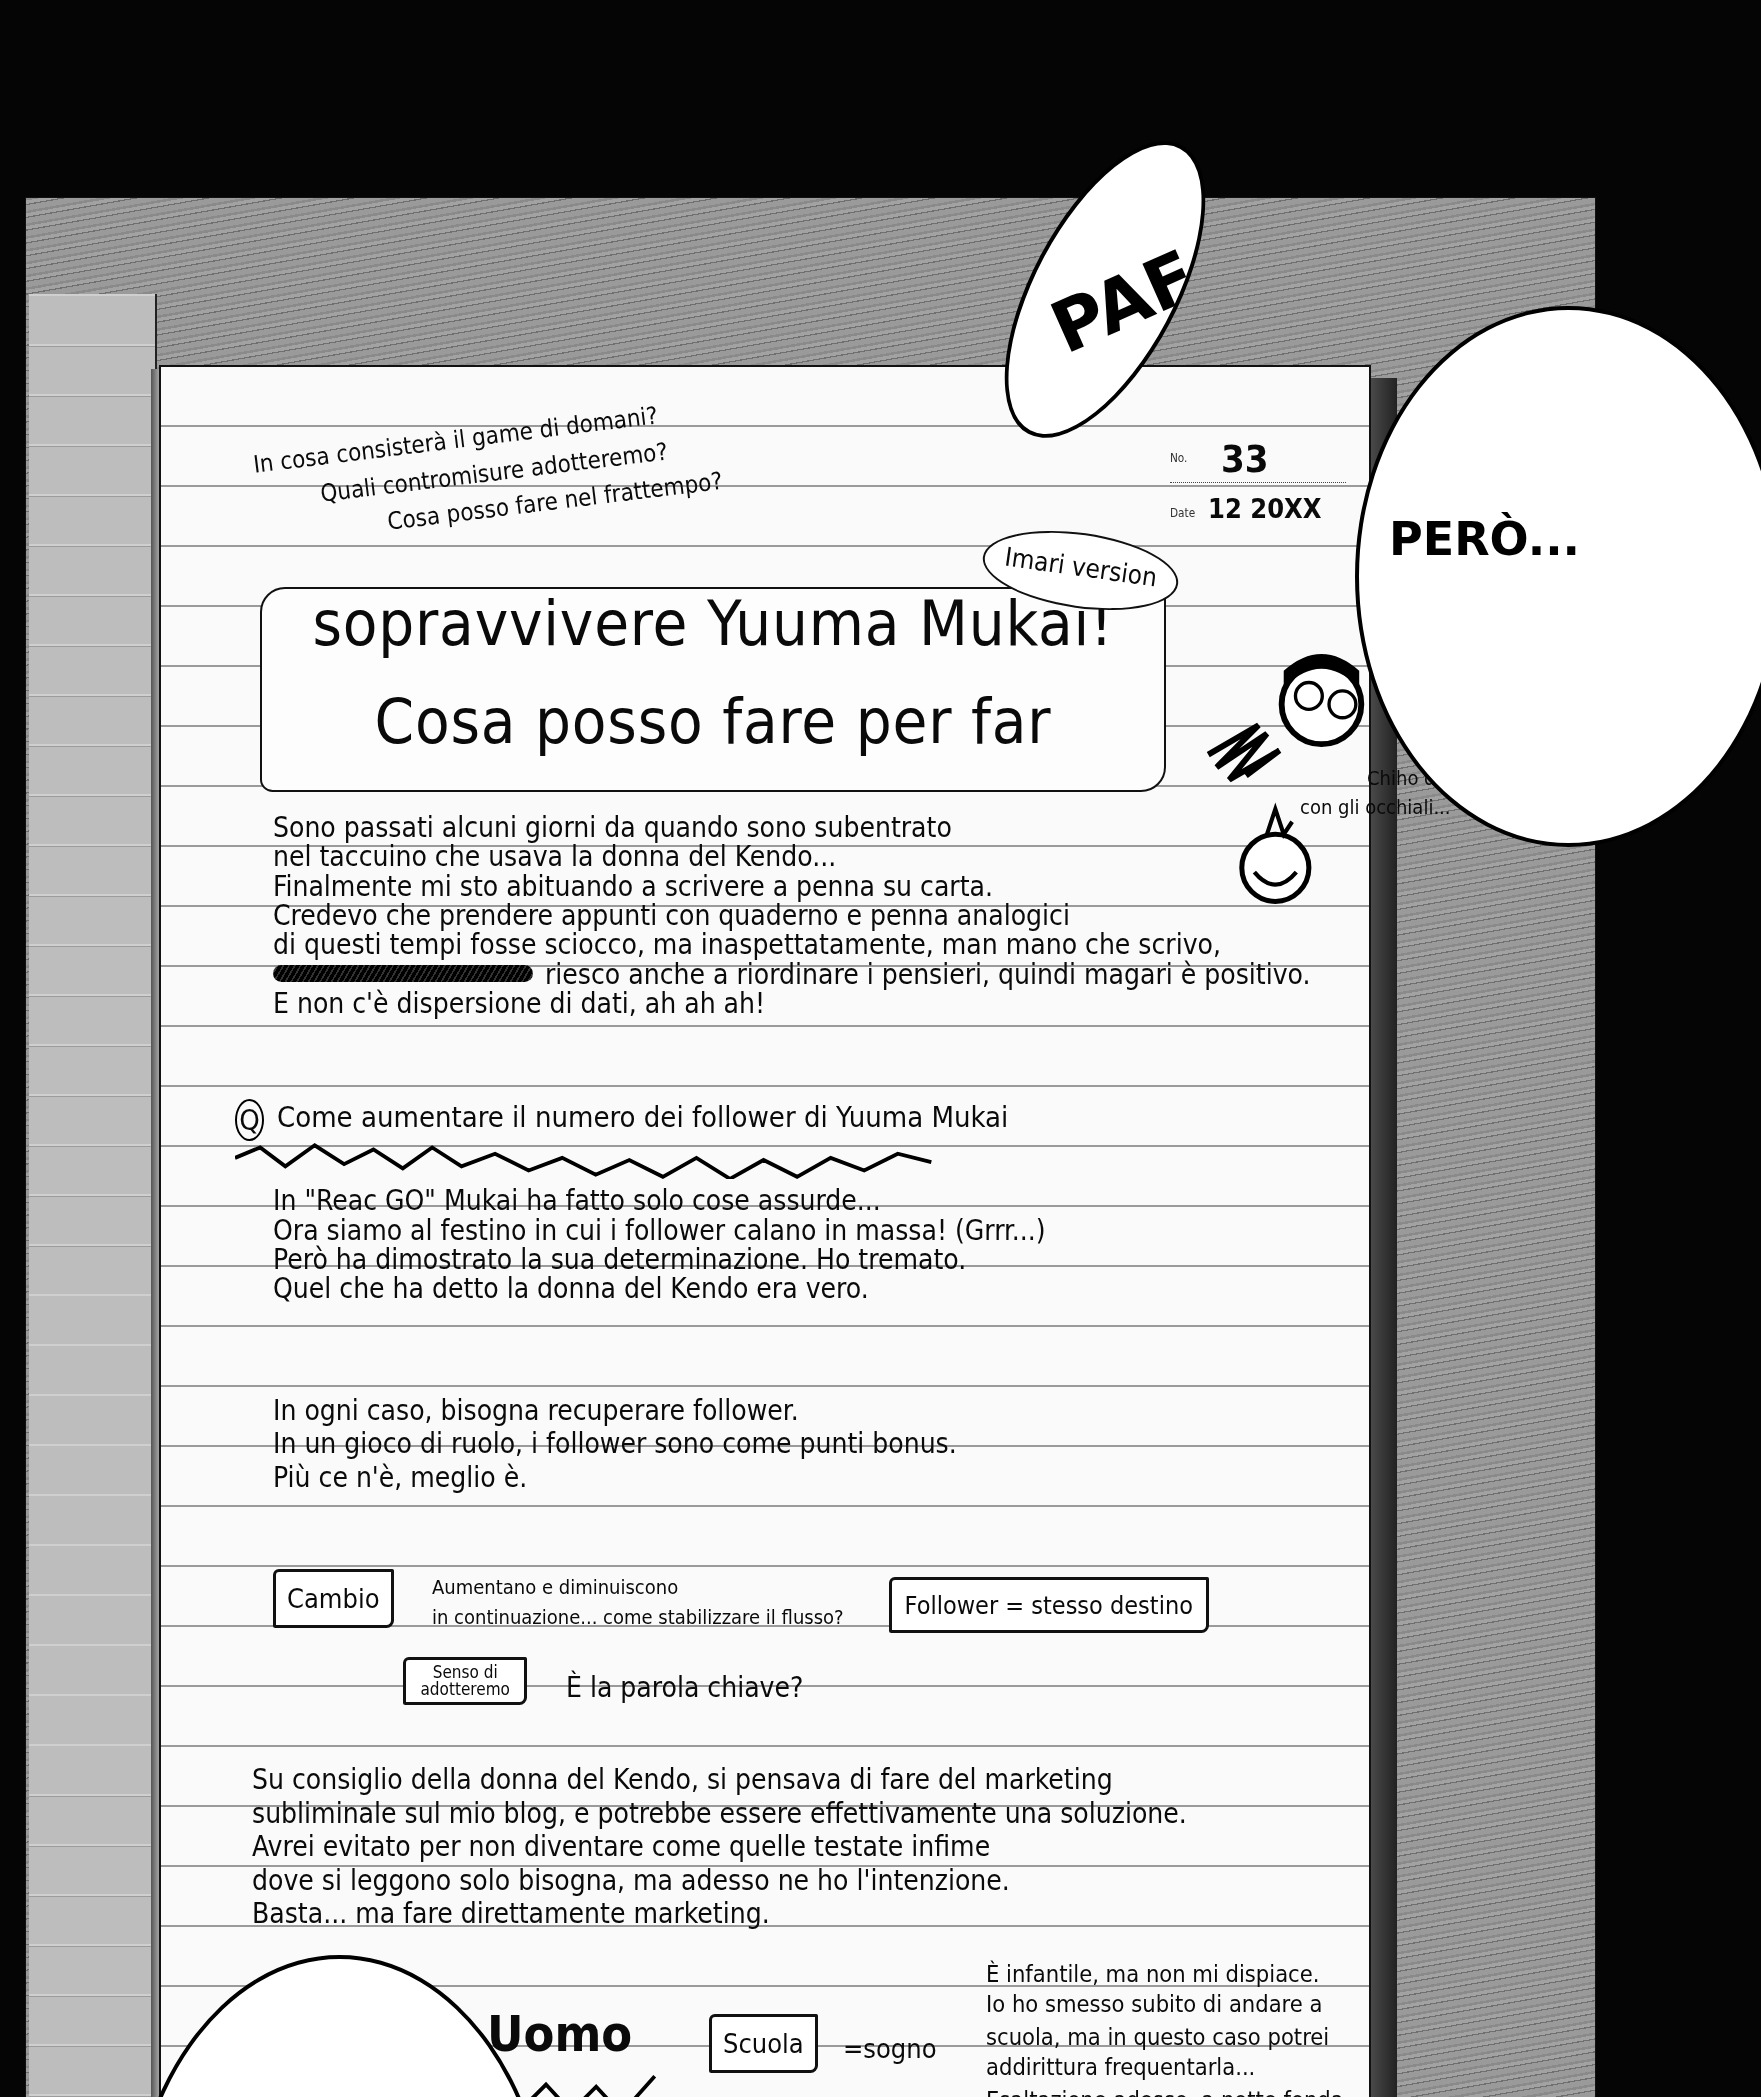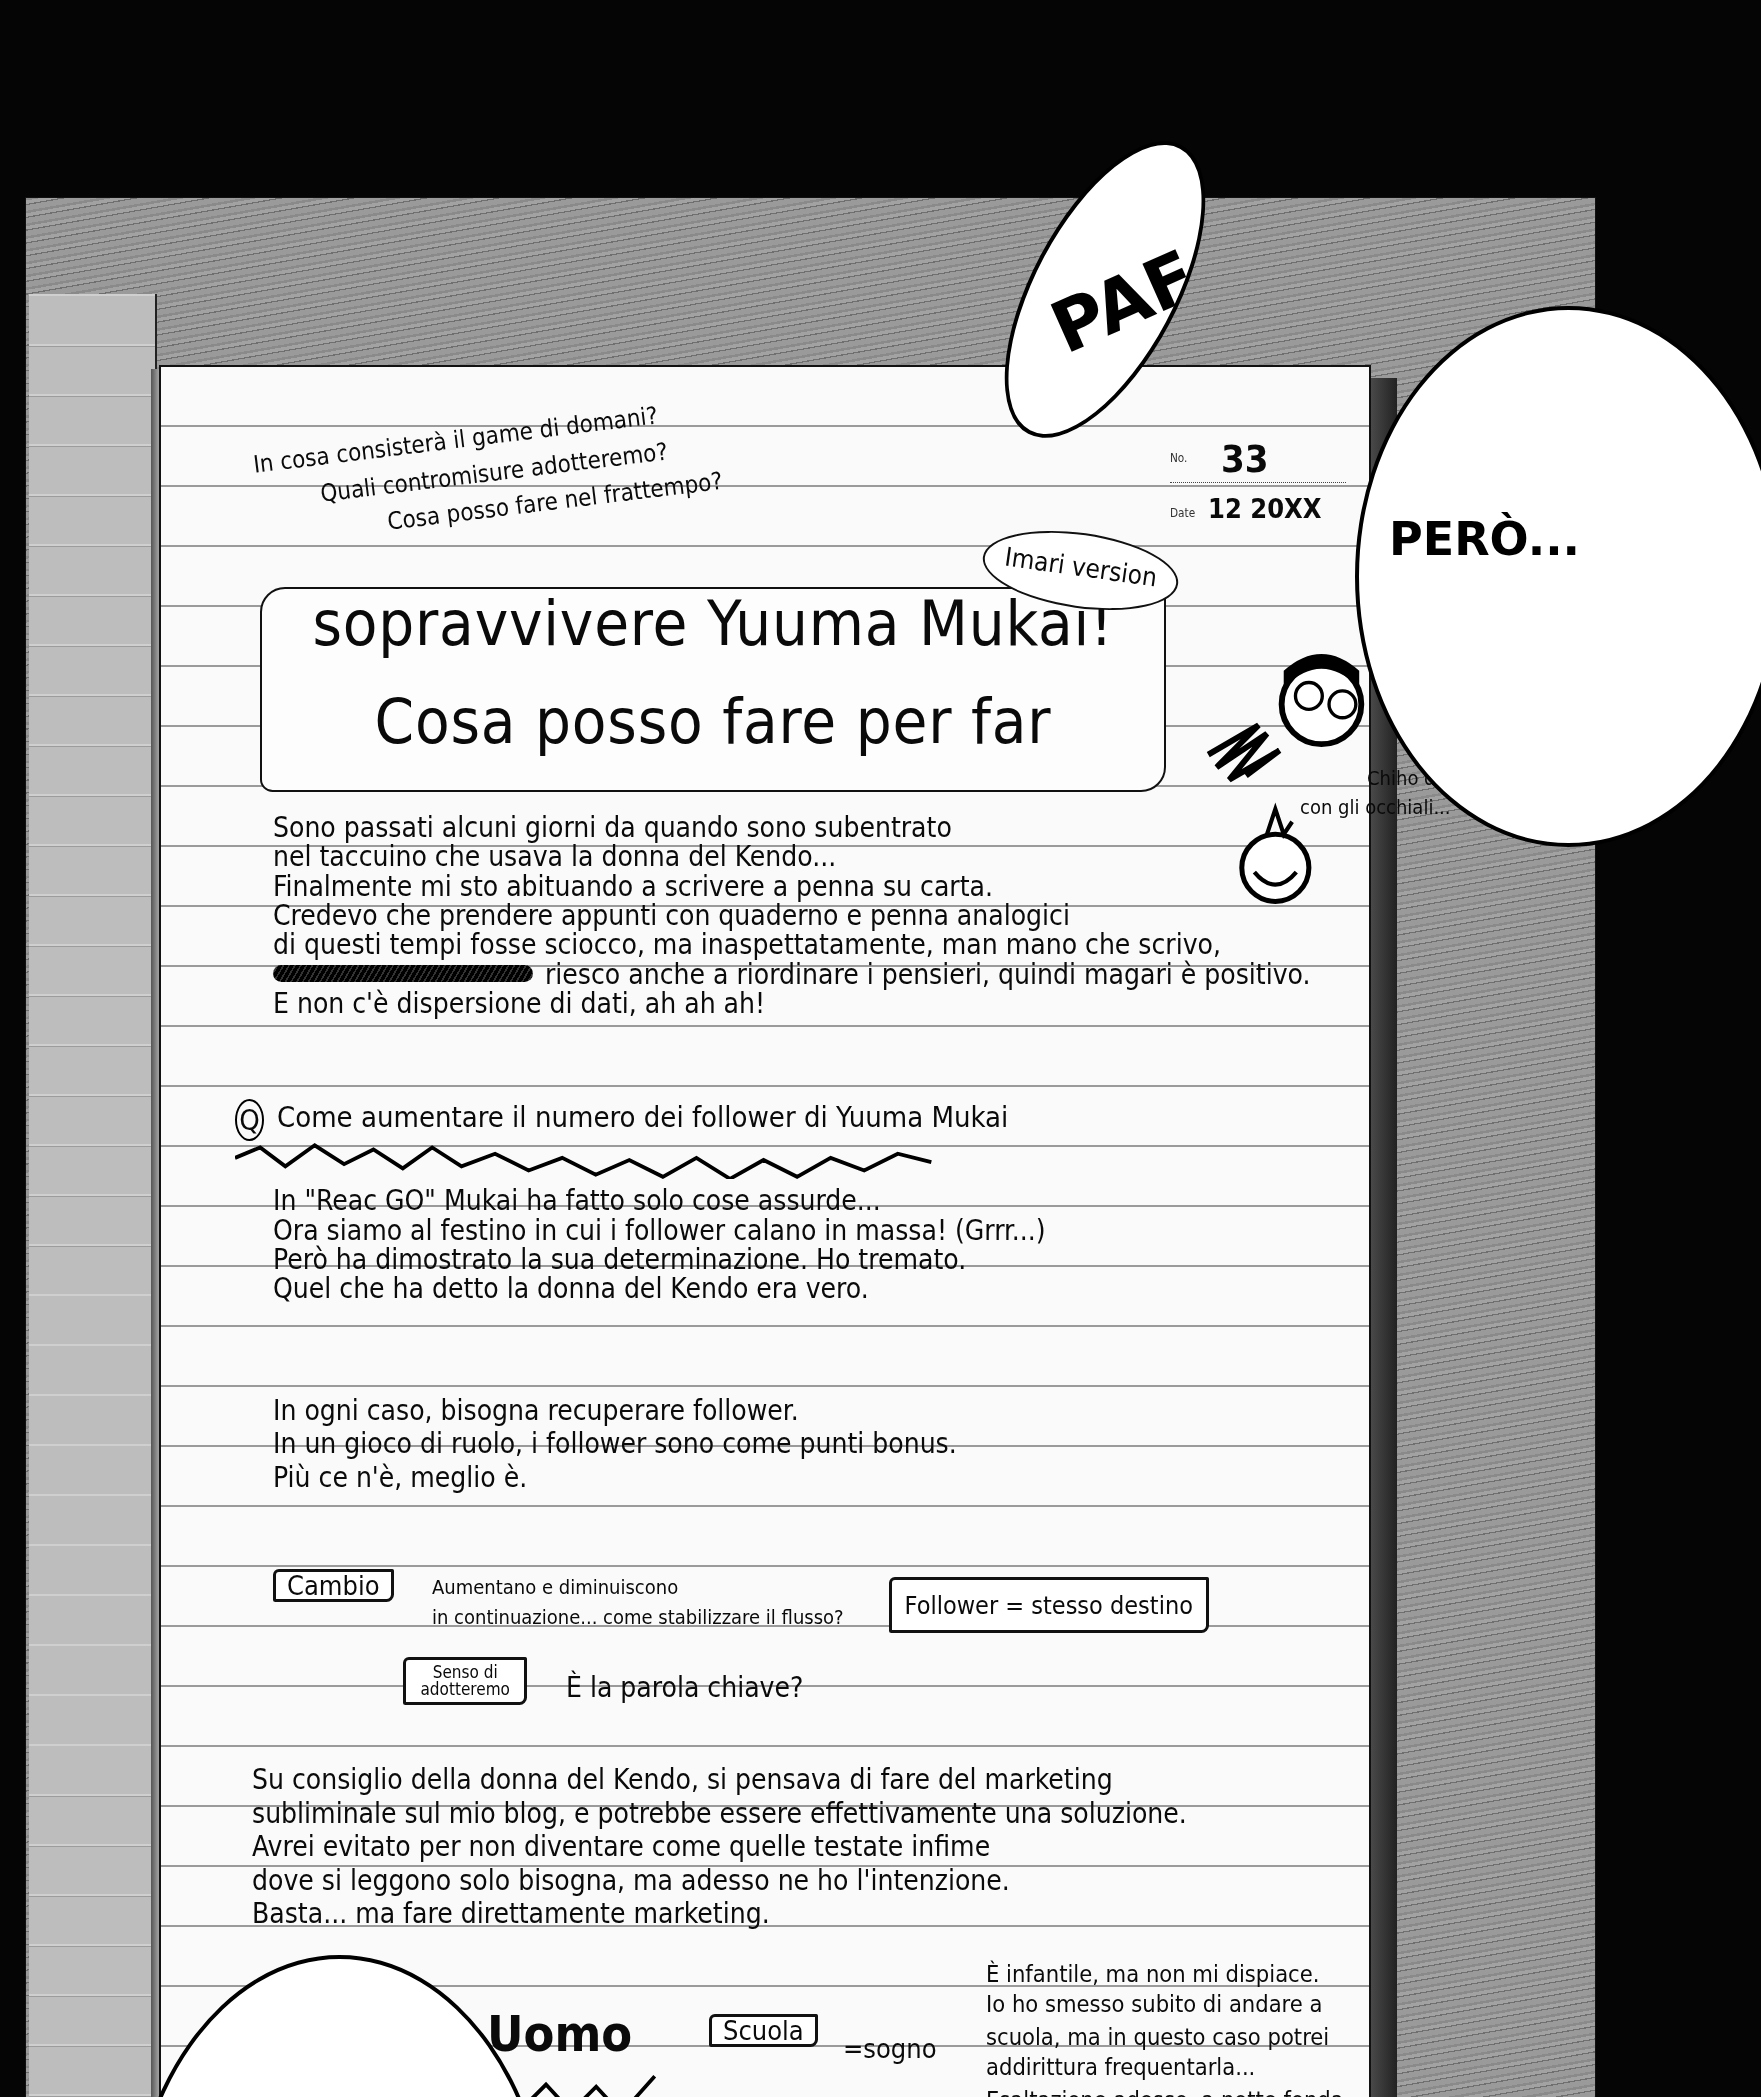--- a/index.html
+++ b/index.html
@@ -22,21 +22,21 @@
   .prompt{font-size:24px;transform:rotate(-7deg);transform-origin:left top;}
   .meta-label{font-size:11.7px;color:#333;}
   .meta-val{font-size:38px;font-weight:bold;}
   .date-val{font-size:27px;font-weight:bold;}
   .banner{left:260px;top:587px;width:902px;height:201px;border:2.9px solid #111;border-radius:25px 12.6px 25px 12.6px;background:#fdfdfd;}
   .title{font-size:63px;line-height:1.1;text-align:center;letter-spacing:0.8px;}
   .tag{left:982px;top:533px;width:193px;height:71px;border:2.9px solid #111;border-radius:50%;background:#fff;transform:rotate(8deg);}
   .tag span{display:block;text-align:center;margin-top:19px;font-size:26px;}
   .body{font-size:28px;}
   .small{font-size:20px;}
-  .box{border:3.8px solid #111;background:#fff;padding:0 11px;border-radius:5.9px 1.7px 7.6px 2.5px;}
+  .box{border:3.8px solid #111;background:#fff;padding:13px 11px;border-radius:5.9px 1.7px 7.6px 2.5px;}
   .bubble{background:#fff;border:4.2px solid #000;border-radius:50%;}
   .sfx{font-family:"DejaVu Sans",sans-serif;font-weight:bold;color:#000;line-height:1;}
   .wave{stroke:#000;stroke-width:9;fill:none;}
   .scribble{background:repeating-linear-gradient(120deg,#000 0 3.4px,#333 3.4px 5px);height:17px;border-radius:8.4px;}
 </style>
 </head>
 <body>
 
 <div class="abs wood"></div>
 <div class="abs stack"></div>

